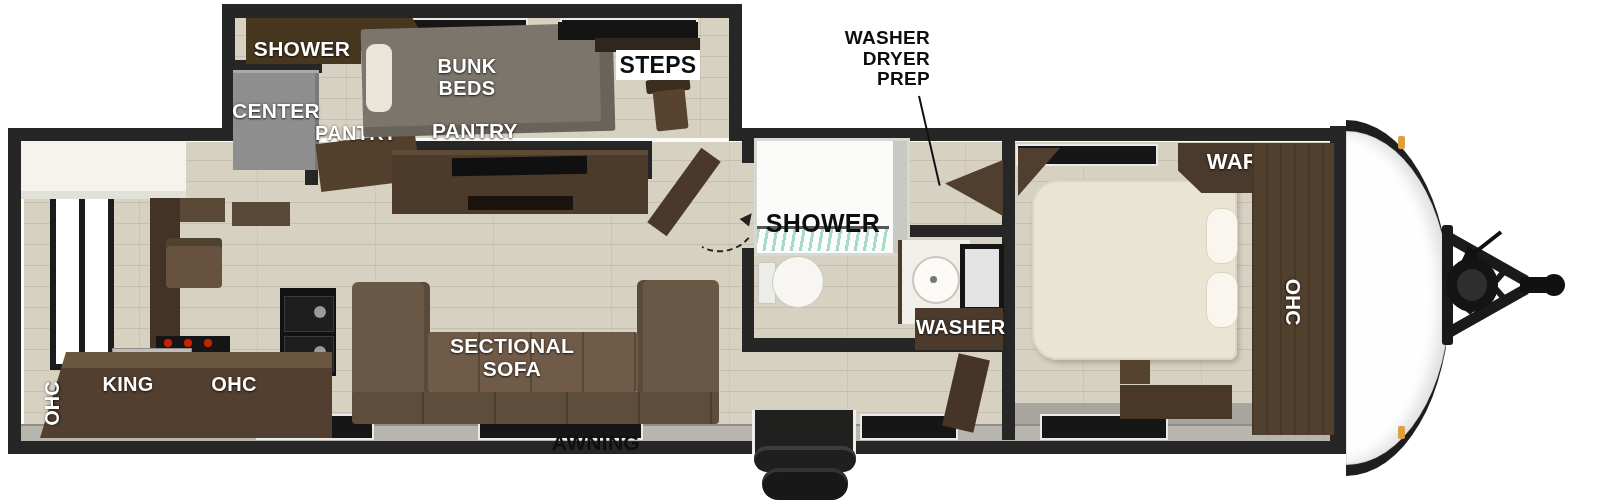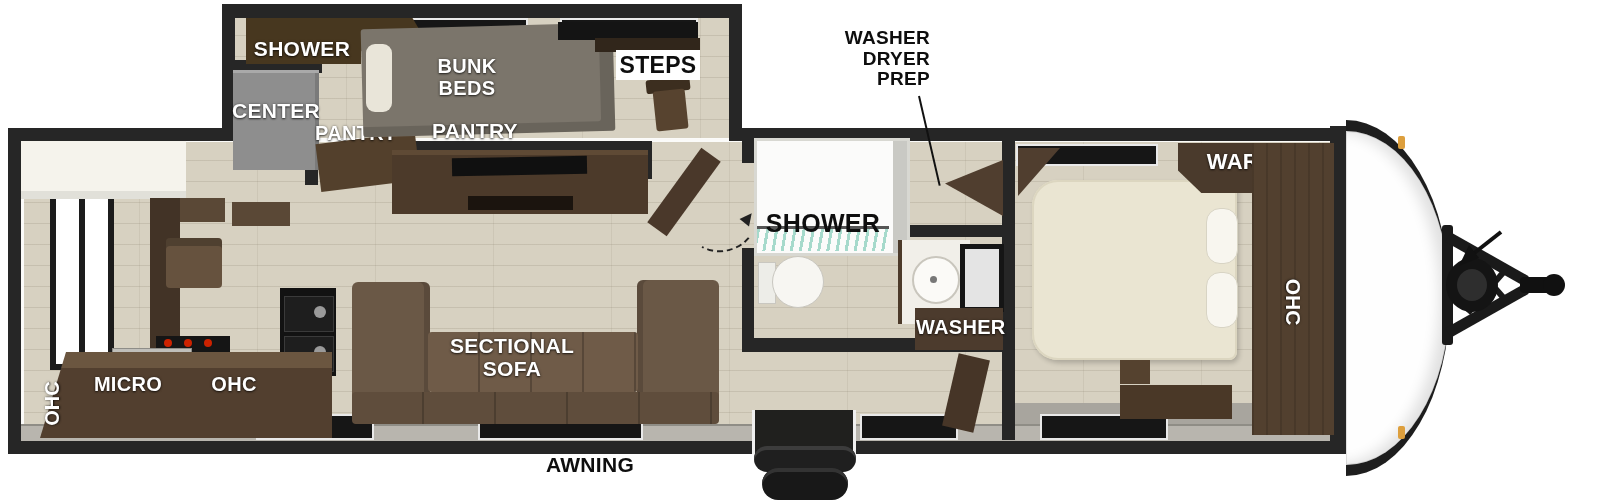--- a/index.html
+++ b/index.html
@@ -106,21 +106,21 @@
     <div class="abs" style="left:4px;top:48px;width:48px;height:34px;background:#1e1e1e;border:1px solid #3a3a3a;"></div>
     <div class="abs" style="left:34px;top:18px;width:12px;height:12px;border-radius:50%;background:#9a9a9a;"></div>
     <div class="abs" style="left:34px;top:58px;width:12px;height:12px;border-radius:50%;background:#9a9a9a;"></div>
   </div>
 
   <div class="abs" style="left:112px;top:348px;width:78px;height:12px;background:#c0bfba;border:1px solid #8e8d88;"></div>
   <div class="abs" style="left:40px;top:352px;width:292px;height:86px;background:linear-gradient(#6b5640 0 16px,#523f2f 16px);clip-path:polygon(26px 0,100% 0,100% 100%,0 100%);"></div>
   <div class="abs" style="left:42px;top:376px;width:32px;height:56px;">
     <span class="vtxt lbl-w" style="position:absolute;left:-12px;top:16px;transform:rotate(-90deg);font-weight:bold;font-size:20px;">OHC</span>
   </div>
-  <div class="lbl lbl-w" style="left:86px;top:374px;width:84px;font-size:20px;">MICRO</div>
+  <div class="lbl lbl-w" style="left:86px;top:374px;width:84px;font-size:20px;">KING</div>
   <div class="lbl lbl-w" style="left:202px;top:374px;width:64px;font-size:20px;">OHC</div>
 
   <div class="furn" style="left:392px;top:150px;width:256px;height:64px;background:#4c3a2a;box-shadow:inset 0 5px 0 #5f4a35;"></div>
   <div class="abs" style="left:452px;top:157px;width:135px;height:18px;background:#101010;transform:rotate(-1deg);"></div>
   <div class="abs" style="left:468px;top:196px;width:105px;height:14px;background:#1b140e;"></div>
 
   <div class="abs" style="left:352px;top:282px;width:78px;height:142px;background:#6a5846;border-radius:6px;box-shadow:inset -6px 0 0 rgba(0,0,0,.15);"></div>
   <div class="abs" style="left:637px;top:280px;width:82px;height:144px;background:#6a5846;border-radius:6px;box-shadow:inset 6px 0 0 rgba(0,0,0,.15);"></div>
   <div class="abs" style="left:428px;top:332px;width:210px;height:60px;background:#6f5b48;
        background-image:repeating-linear-gradient(90deg,transparent 0 50px,rgba(0,0,0,.22) 50px 52px);border-radius:4px;"></div>
@@ -189,17 +189,17 @@
     <ellipse cx="44" cy="70" rx="15" ry="16" fill="#2e2e2e"></ellipse>
     <rect x="92" y="62" width="32" height="16" rx="4" fill="#111"></rect>
     <circle cx="126" cy="70" r="11" fill="#111"></circle>
   </svg>
 
   <svg class="abs" style="left:1455px;top:228px;" width="64" height="42" viewBox="0 0 64 42">
     <line x1="46" y1="4" x2="18" y2="26" stroke="#111" stroke-width="4"></line>
     <polygon points="4,38 24,30 14,17" fill="#111"></polygon>
   </svg>
 
-  <div class="lbl lbl-b" style="left:540px;top:454px;width:100px;font-size:21px;">AWNING</div>
+  <div class="lbl lbl-b" style="left:540px;top:432px;width:100px;font-size:21px;text-align:right;">AWNING</div>
   <div class="abs" style="left:754px;top:446px;width:102px;height:26px;background:#1f1f1f;border-radius:13px;box-shadow:inset 0 4px 0 #3c3c3c;"></div>
   <div class="abs" style="left:762px;top:468px;width:86px;height:32px;background:#181818;border-radius:16px;box-shadow:inset 0 4px 0 #333;"></div>
 
 </div>
 
 </body></html>

